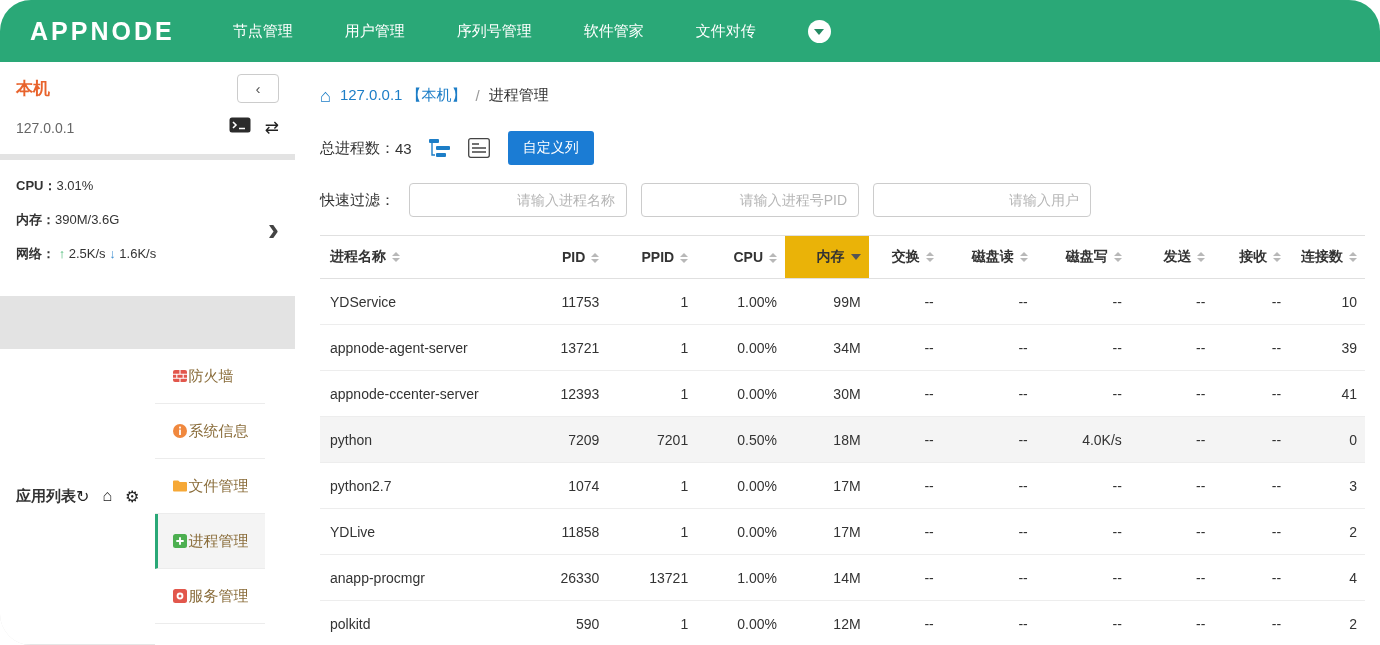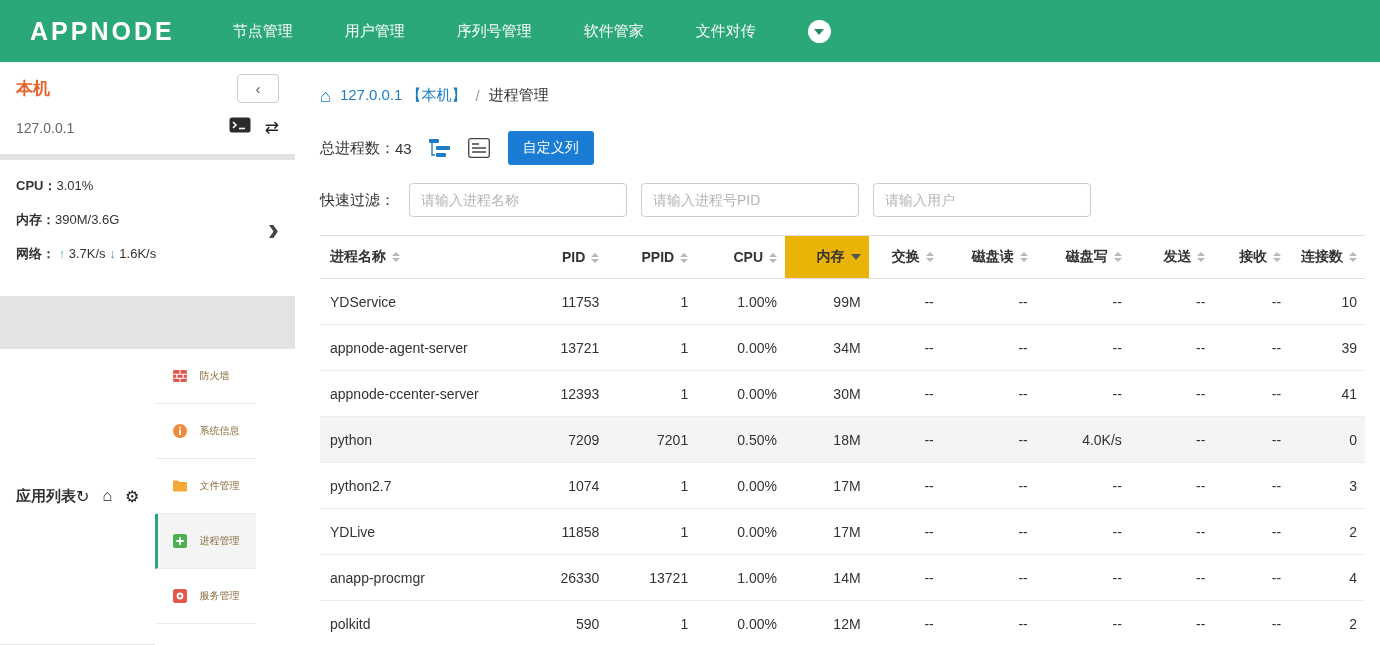--- a/index.html
+++ b/index.html
@@ -1,21 +1,21 @@
 <!DOCTYPE html>
 <html><head>
 <meta charset="utf-8">
 <style>
   * { box-sizing: border-box; margin: 0; padding: 0; }
   html,body { width:1380px; height:645px; }
   body {
     font-family: "Liberation Sans", "DejaVu Sans", sans-serif;
     font-size: 14px; color:#333; background:#fff; overflow:hidden;
   }
-  .app { width:1380px; height:645px; display:flex; flex-direction:column; overflow:hidden; }
+  .app { width:1380px; height:645px; display:flex; flex-direction:column; overflow:hidden;border-radius:31px; }
 
   
   .navbar { flex:0 0 62px; background:#2aa877; display:flex; align-items:center; padding:0 30px; }
   .logo { color:#fff; font-size:25px; font-weight:bold; letter-spacing:3px; margin-right:58px; cursor:pointer; }
   .nav-menu { display:flex; align-items:flex-end; }
   .nav-item { color:#fff; font-size:15px; margin-right:52px; text-decoration:none; cursor:pointer; white-space:nowrap; }
   .nav-caret { width:23px; height:23px; border-radius:50%; background:#fff; display:flex; align-items:center; justify-content:center; cursor:pointer; }
   .nav-caret i { display:block; width:0; height:0; border-left:5px solid transparent; border-right:5px solid transparent; border-top:6px solid #238a63; margin-top:2px; }
 
   
@@ -36,38 +36,38 @@
   .stat-row:last-child { margin-bottom:0; }
   .stat-row b { font-weight:bold; }
   .net-up { color:#3bb36a; font-weight:bold; }
   .net-down { color:#3e8ed0; font-weight:bold; }
   .stats-chevron { position:absolute; right:16px; top:50%; transform:translateY(-50%); font-size:34px; color:#444; cursor:pointer; line-height:1; font-weight:bold; }
 
   .apps-card { flex:1; display:flex; overflow:hidden;margin-top:47px; }
   .apps-header { display:flex; justify-content:space-between; align-items:center; padding:16px; border-bottom:1px solid #e6e6e6; font-weight:bold; font-size:15px; color:#333; }
   .apps-header-icons { display:flex; gap:13px; color:#222; font-size:16px; font-weight:normal; }
   .apps-header-icons span { cursor:pointer; }
-  .app-item { display:flex; align-items:center; gap:11px; height:55px; padding:0 17px; border-bottom:1px solid #ececec; color:#8a6d3b; font-size:10px; cursor:pointer; background:#fff; }
+  .app-item { display:flex; align-items:center; height:55px; padding:0 17px; border-bottom:1px solid #ececec; color:#8a6d3b; font-size:15px; cursor:pointer; background:#fff; }
   .app-item.active { background:#f4f4f4; border-left:3px solid #2aa877; padding-left:14px; }
   .app-icon { display:flex; align-items:center; }
 
   
   .main { flex:1; padding:24px 15px 0 25px; overflow:hidden; background:#fff; }
   .breadcrumb { display:flex; align-items:center; gap:9px; font-size:15px; margin-bottom:26px; }
   .bc-home { color:#1d7ec7; font-size:18px; line-height:1; cursor:pointer; }
   .bc-host { color:#1d7ec7; cursor:pointer; }
   .bc-sep { color:#999; }
   .bc-current { color:#333; }
 
   .toolbar { display:flex; align-items:center; margin-bottom:18px; font-size:15px; color:#333; }
   .view-icon { margin-left:16px; cursor:pointer; display:flex; align-items:center; }
   .customize-btn { margin-left:18px; background:#1b7cd4; color:#fff; border:none; border-radius:3px; padding:8px 15px; font-size:14px; cursor:pointer; font-family:inherit; }
 
   .filter-row { display:flex; align-items:center; gap:14px; margin-bottom:18px; font-size:15px; color:#333; }
-  .filter-input { width:218px; height:34px; border:1px solid #ccc; border-radius:4px; padding:0 11px; font-size:14px; color:#333; font-family:inherit; outline:none; }
+  .filter-input { width:218px; height:34px; border:1px solid #ccc; border-radius:4px; padding:0 11px; font-size:14px; color:#333; font-family:inherit; outline:none;text-align:right; }
   .filter-input::placeholder { color:#b5b5b5; }
 
   table { width:100%; border-collapse:collapse; table-layout:fixed; }
   thead th { height:43px; border-top:1px solid #e0e0e0; border-bottom:1px solid #e0e0e0; font-size:14px; color:#333; font-weight:bold; padding:0 8px; white-space:nowrap; cursor:pointer; }
   th.sorted { background:#eab308; }
   th.col-left { text-align:left; padding-left:10px; }
   th.col-right { text-align:right; }
   tbody td { height:46px; border-bottom:1px solid #ededed; font-size:14px; color:#333; padding:0 8px; white-space:nowrap; overflow:hidden; }
   tbody tr.hl { background:#f4f4f4; }
   .cell-left { text-align:left; padding-left:10px; }
@@ -123,21 +123,21 @@
       <div class="card stats-card">
         <div class="stat-row">
           <b>CPU：</b><span>3.01%</span>
         </div>
         <div class="stat-row">
           <b>内存：</b><span>390M/3.6G</span>
         </div>
         <div class="stat-row">
           <b>网络：</b>
           <span class="net-up">↑</span>
-          <span>3.7K/s</span>
+          <span>2.5K/s</span>
           <span class="net-down">↓</span>
           <span>1.6K/s</span>
         </div>
         <span class="stats-chevron">›</span>
       </div>
 
       <div class="card apps-card">
         <div class="apps-header">
           <span>应用列表</span>
           <span class="apps-header-icons">

